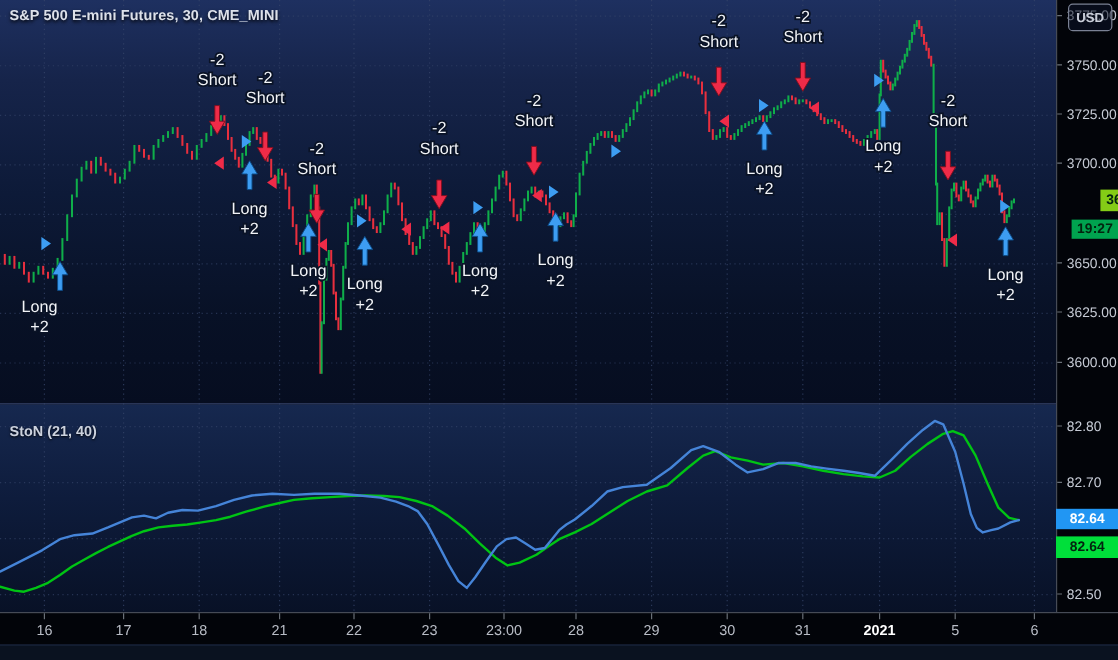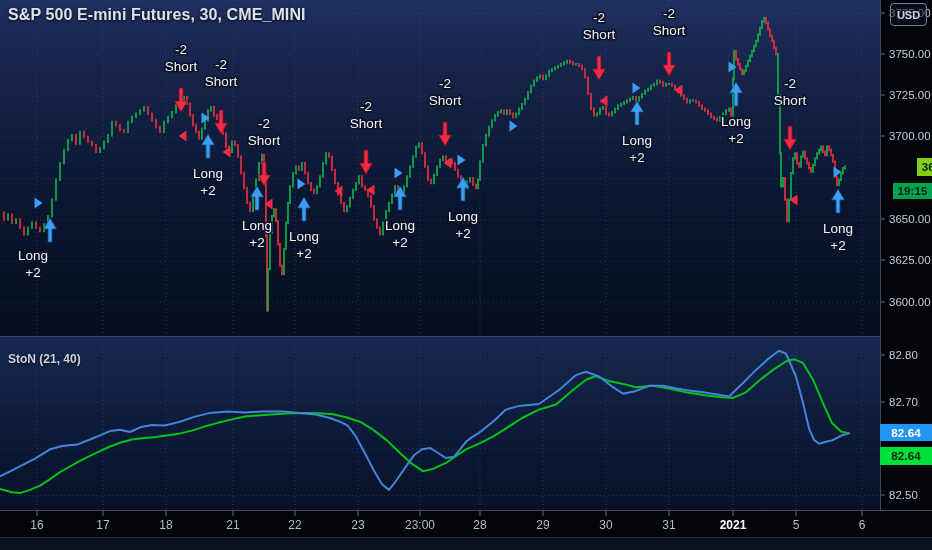--- a/index.html
+++ b/index.html
@@ -6,21 +6,21 @@
   #root{position:relative;width:932px;height:550px;overflow:hidden;background:#000;
         font-family:"Liberation Sans",sans-serif;-webkit-font-smoothing:antialiased;}
   .pane-main{position:absolute;left:0;top:0;width:880px;height:336px;
     background:linear-gradient(180deg,#1e3060 0%,#16244a 20%,#0d1a38 48%,#081126 78%,#060d20 100%);}
   .pane-ind{position:absolute;left:0;top:336px;width:880px;height:174px;border-top:1px solid #33436b;
     background:linear-gradient(180deg,#16284f 0%,#0e1c3c 45%,#081126 100%);}
   .axis-right{position:absolute;left:880px;top:0;width:52px;height:536px;background:#020409;border-left:1px solid #464b56;}
   .axis-bottom{position:absolute;left:0;top:510px;width:932px;height:26px;background:#020409;border-top:1px solid #464b56;}
   .bottom-strip{position:absolute;left:0;top:537px;width:932px;height:13px;background:#0a1220;border-top:1px solid #1c2740;}
   #chart-svg{position:absolute;left:0;top:0;z-index:5;}
-  .title{position:absolute;left:8px;top:6px;z-index:8;color:#dde1ea;font-size:16px;font-weight:700;
+  .title{position:absolute;left:8px;top:6px;z-index:8;color:#dde1ea;font-size:12px;font-weight:700;
     text-shadow:0 1px 3px rgba(0,0,0,.9);letter-spacing:.1px;}
   .ston{position:absolute;left:8px;top:352px;z-index:8;color:#ccd2de;font-size:12px;font-weight:600;
     text-shadow:0 1px 2px rgba(0,0,0,.9);}
   .usd-btn{position:absolute;left:890px;top:3px;width:37px;height:23px;z-index:9;box-sizing:border-box;
     border:1px solid #7a8194;border-radius:4px;background:rgba(13,20,40,.55);color:#c9ced9;
     font-size:11px;display:flex;align-items:center;justify-content:center;cursor:pointer;font-weight:bold;}
   .badge{position:absolute;z-index:9;font-size:11.5px;font-weight:700;display:flex;align-items:center;
     justify-content:center;letter-spacing:.1px;}
   #price-badge{left:880px;width:52px;height:18px;color:#03240f;}
   #countdown-badge{left:893px;width:39px;height:16px;color:#03240f;}
@@ -510,16 +510,16 @@
       <text x="796" y="529" text-anchor="middle" font-size="12" font-family="&quot;Liberation Sans&quot;,sans-serif" fill="#b9bdc6" font-weight="400">5</text>
       <line x1="862" y1="511" x2="862" y2="516" stroke="#6a7078" stroke-width="1"></line>
       <text x="862" y="529" text-anchor="middle" font-size="12" font-family="&quot;Liberation Sans&quot;,sans-serif" fill="#b9bdc6" font-weight="400">6</text>
     </svg>
 
   <div class="title">S&amp;P 500 E-mini Futures, 30, CME_MINI</div>
   <div class="ston">StoN (21, 40)</div>
   <div class="usd-btn">USD</div>
 
   <div class="badge" id="price-badge" style="background: #84cc16; top: 158px; margin-left: 37px;">3681.75</div>
-  <div class="badge" id="countdown-badge" style="background: rgb(0, 163, 79); top: 183px;">19:15</div>
+  <div class="badge" id="countdown-badge" style="background: rgb(0, 163, 79); top: 183px;">19:27</div>
   <div class="badge" id="blue-badge" style="background: rgb(33, 150, 243); top: 424px;">82.64</div>
   <div class="badge" id="green-badge" style="background: rgb(0, 223, 58); top: 447px;">82.64</div>
 </div>
 
 </body></html>

